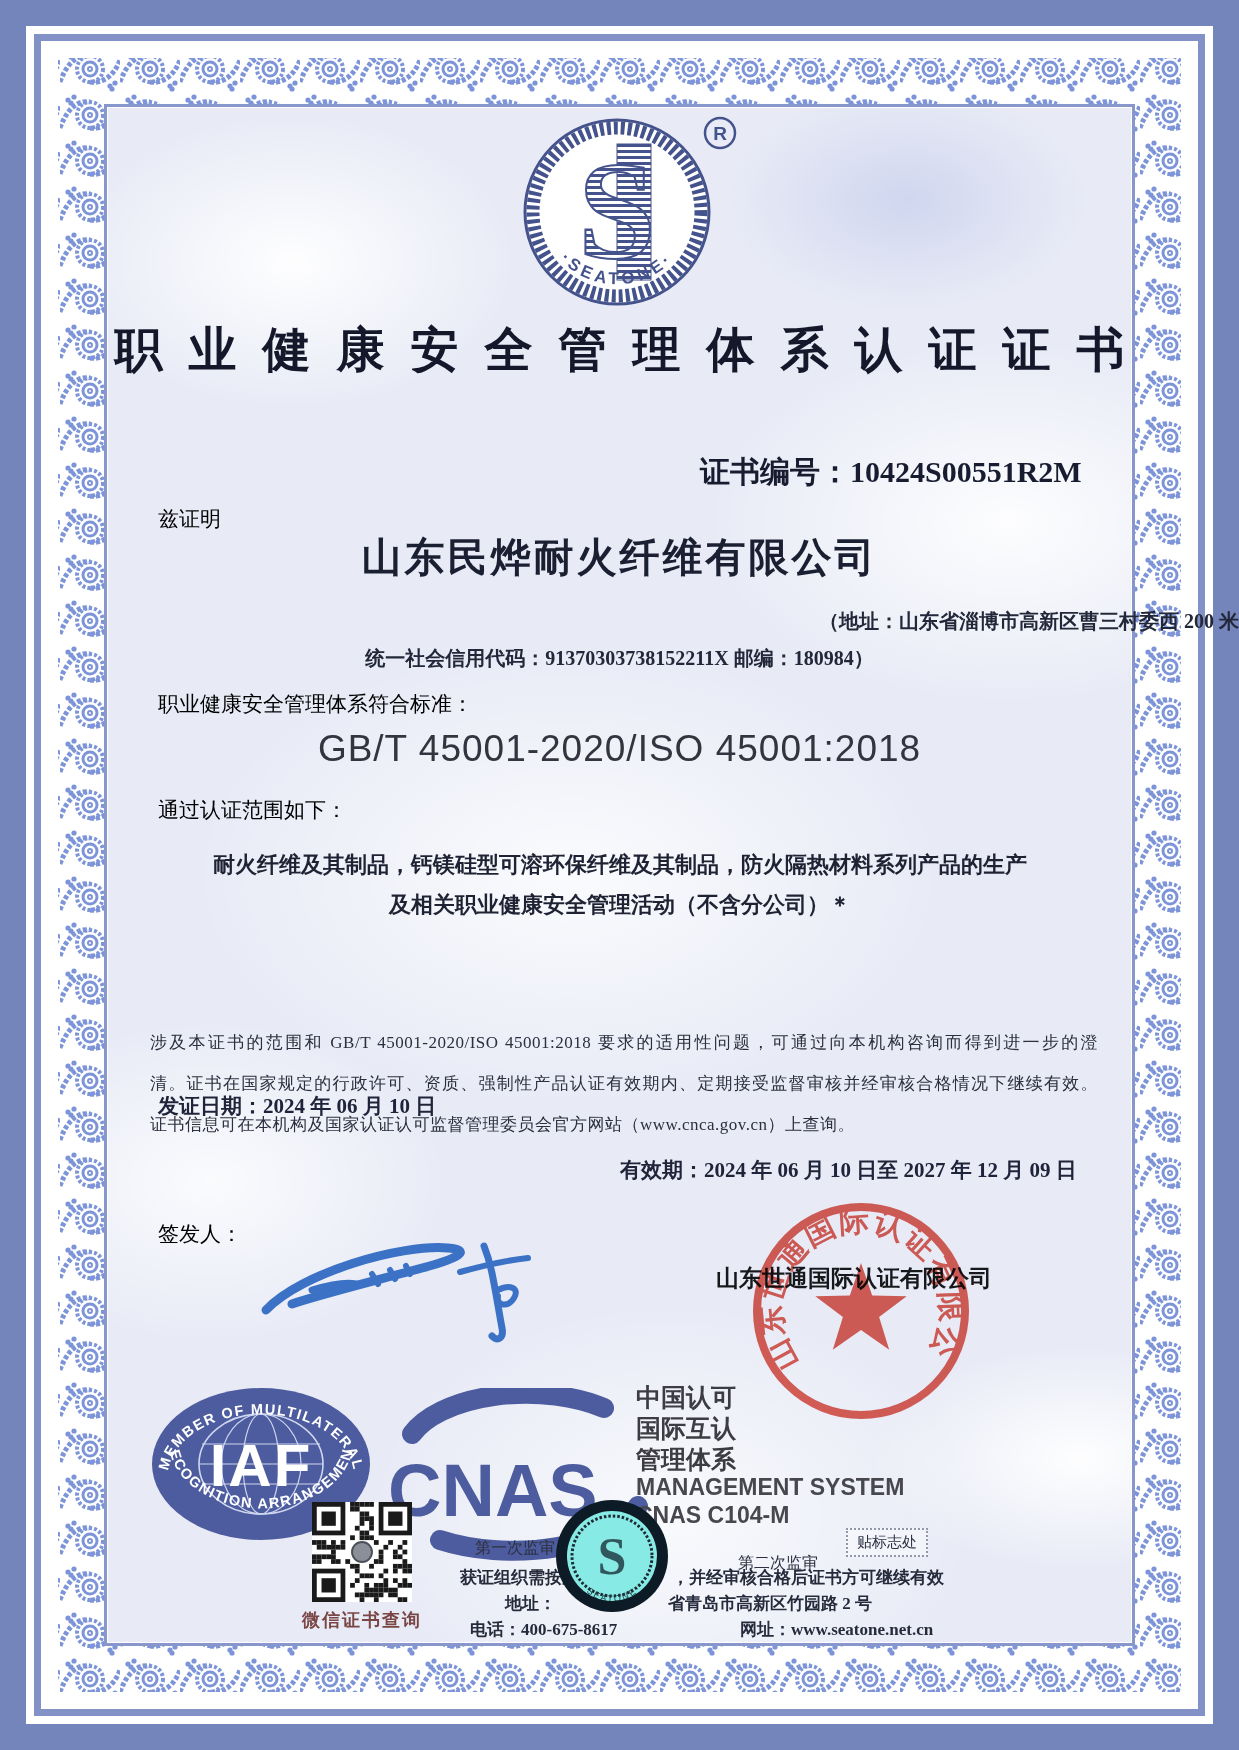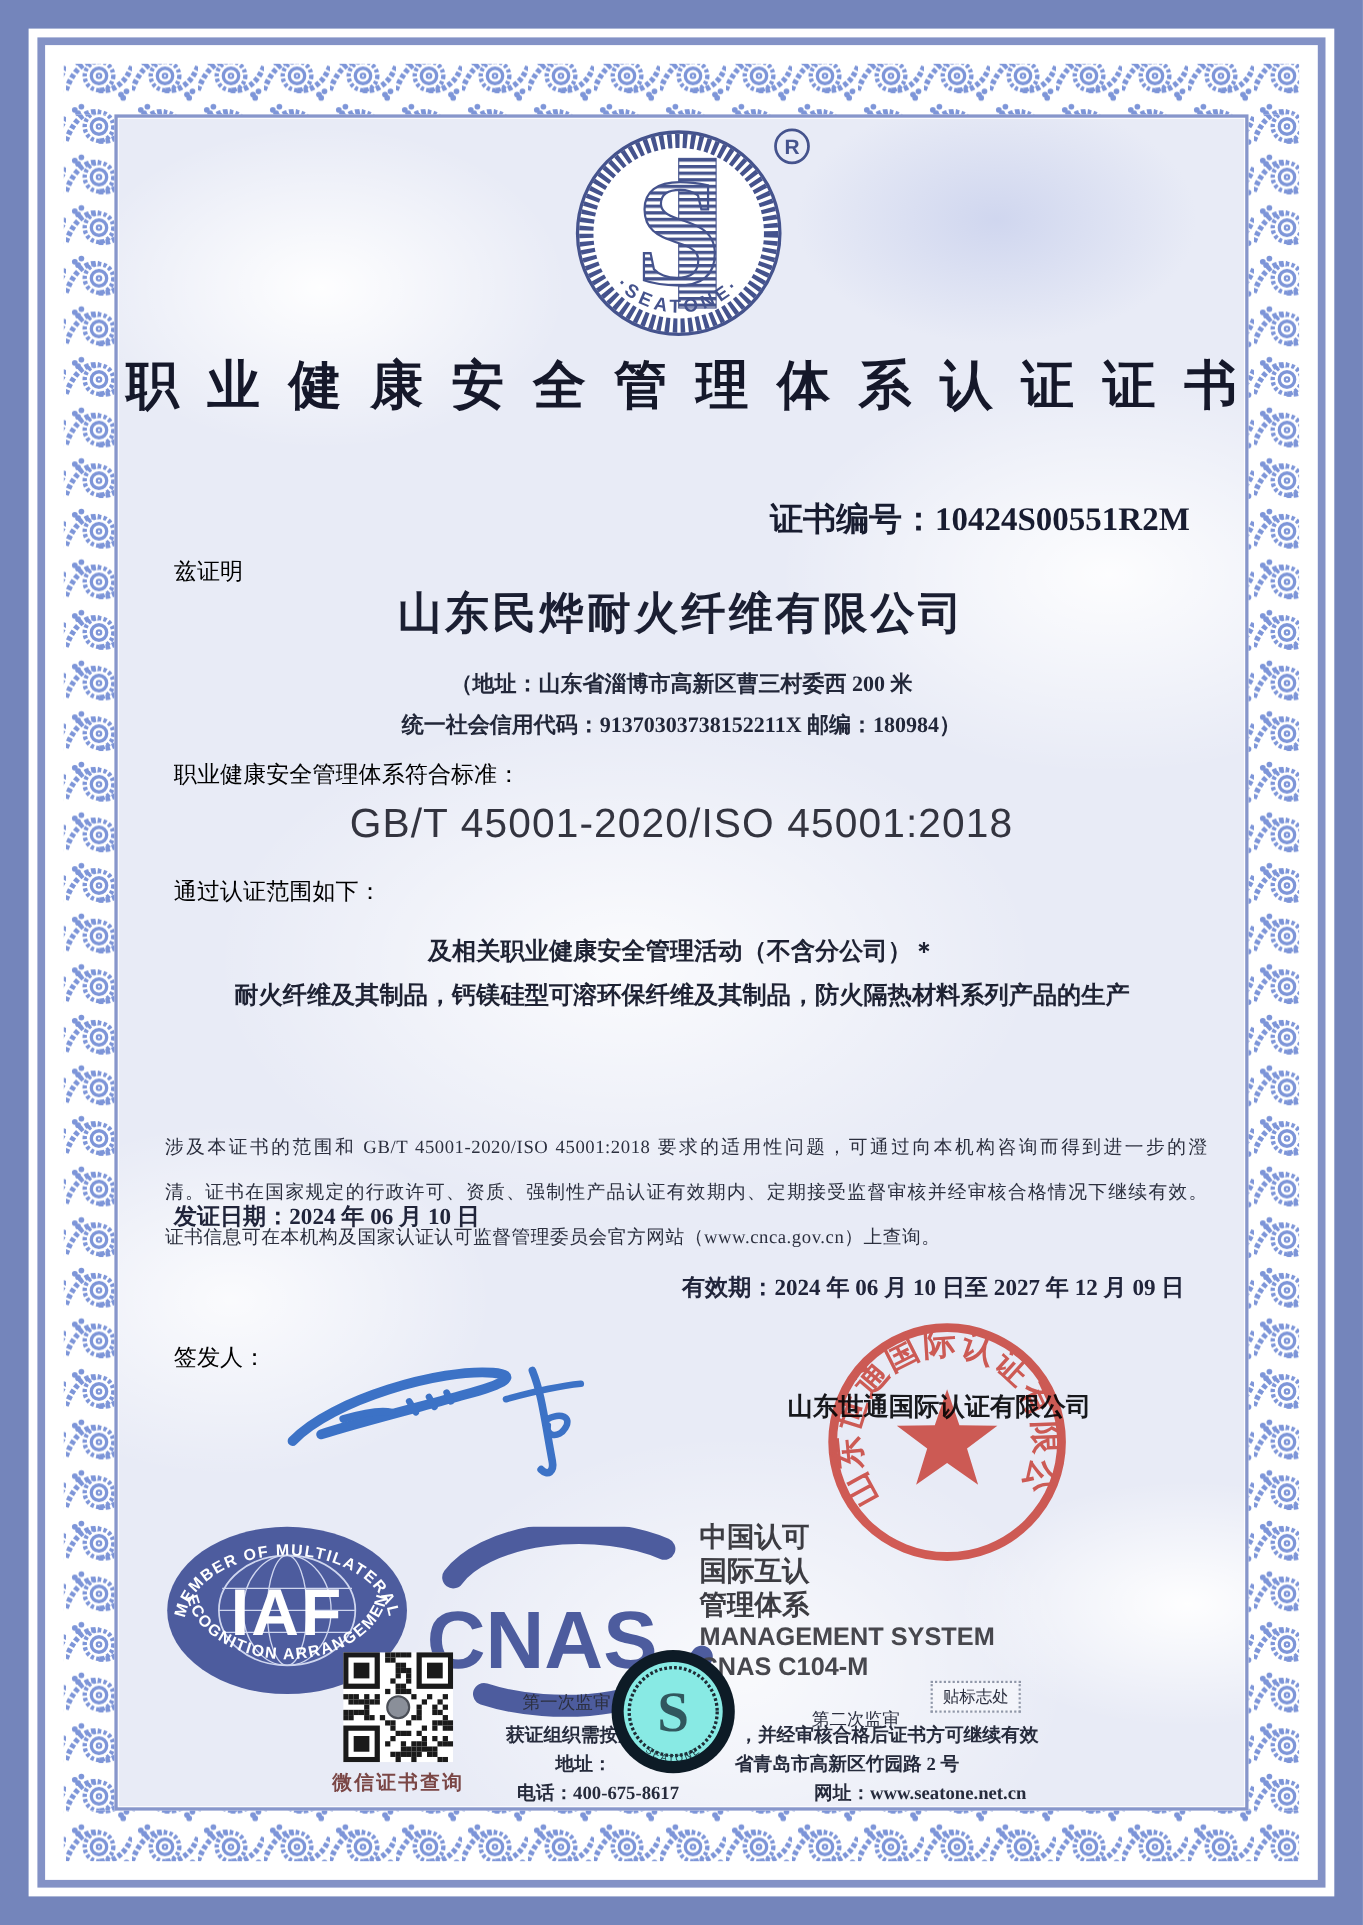--- a/index.html
+++ b/index.html
@@ -18,21 +18,21 @@
        radial-gradient(ellipse 520px 320px at 45% 50%, rgba(255,255,255,.8), rgba(255,255,255,0) 72%),
        radial-gradient(ellipse 340px 230px at 10% 70%, rgba(255,255,255,.8), rgba(255,255,255,0) 70%),
        radial-gradient(ellipse 300px 160px at 95% 88%, rgba(255,255,255,.95), rgba(255,255,255,0) 70%),
        radial-gradient(ellipse 420px 300px at 55% 92%, rgba(255,255,255,.75), rgba(255,255,255,0) 72%),
        #e8ebf6;}
   .t-center{left:0;width:1239px;text-align:center;}
   .title{top:318px;font-size:48px;font-weight:bold;letter-spacing:26px;text-indent:26px;color:#15182a;}
   .certno{top:452px;left:700px;font-size:30px;font-weight:bold;color:#181c30;}
   .small-label{font-size:21px;color:#000000;}
   .company{top:530px;font-size:40px;font-weight:bold;letter-spacing:3px;color:#1b1f32;}
-  .addr1{top:608px;font-size:20px;font-weight:bold;color:#222739;}
+  .addr1{top:608px;font-size:20px;font-weight:bold;color:#222739;text-align:right;}
   .addr2{top:645px;font-size:20px;font-weight:bold;color:#222739;}
   .standard{top:728px;font-size:37px;font-family:"Liberation Sans","DejaVu Sans",sans-serif;
             color:#33343f;letter-spacing:1px;}
   .scope{top:845px;left:130px;width:980px;text-align:center;font-size:22px;font-weight:bold;
          line-height:40px;color:#1e2233;}
   .notice{top:1022px;left:150px;width:948px;font-size:17px;line-height:41px;color:#2b2f3e;letter-spacing:.5px;}
   .notice .j{text-align:justify;text-align-last:justify;}
   .dateline{font-size:21px;font-weight:bold;color:#20243a;}
   .issuer-co{top:1263px;left:716px;font-size:23px;font-weight:bold;color:#17181c;z-index:3;}
   .stampbox{top:1198px;left:748px;z-index:4;mix-blend-mode:multiply;opacity:.92;}
@@ -109,22 +109,22 @@
   <div class="abs small-label" style="left:158px;top:505px;">兹证明</div>
   <div class="abs t-center company">山东民烨耐火纤维有限公司</div>
   <div class="abs t-center addr1">（地址：山东省淄博市高新区曹三村委西 200 米</div>
   <div class="abs t-center addr2">统一社会信用代码：91370303738152211X 邮编：180984）</div>
 
   <div class="abs small-label" style="left:158px;top:690px;">职业健康安全管理体系符合标准：</div>
   <div class="abs t-center standard">GB/T 45001-2020/ISO 45001:2018</div>
   <div class="abs small-label" style="left:158px;top:796px;">通过认证范围如下：</div>
 
   <div class="abs scope">
+    <div>耐火纤维及其制品，钙镁硅型可溶环保纤维及其制品，防火隔热材料系列产品的生产</div>
     <div>及相关职业健康安全管理活动（不含分公司）＊</div>
-    <div>耐火纤维及其制品，钙镁硅型可溶环保纤维及其制品，防火隔热材料系列产品的生产</div>
   </div>
 
   <div class="abs notice">
     <div class="j">涉及本证书的范围和 GB/T 45001-2020/ISO 45001:2018 要求的适用性问题，可通过向本机构咨询而得到进一步的澄</div>
     <div class="j">清。证书在国家规定的行政许可、资质、强制性产品认证有效期内、定期接受监督审核并经审核合格情况下继续有效。</div>
     <div>证书信息可在本机构及国家认证认可监督管理委员会官方网站（www.cnca.gov.cn）上查询。</div>
   </div>
 
   <div class="abs dateline" style="left:158px;top:1092px;text-align:right;">发证日期：2024 年 06 月 10 日</div>
   <div class="abs dateline" style="left:620px;top:1156px;">有效期：2024 年 06 月 10 日至 2027 年 12 月 09 日</div>

